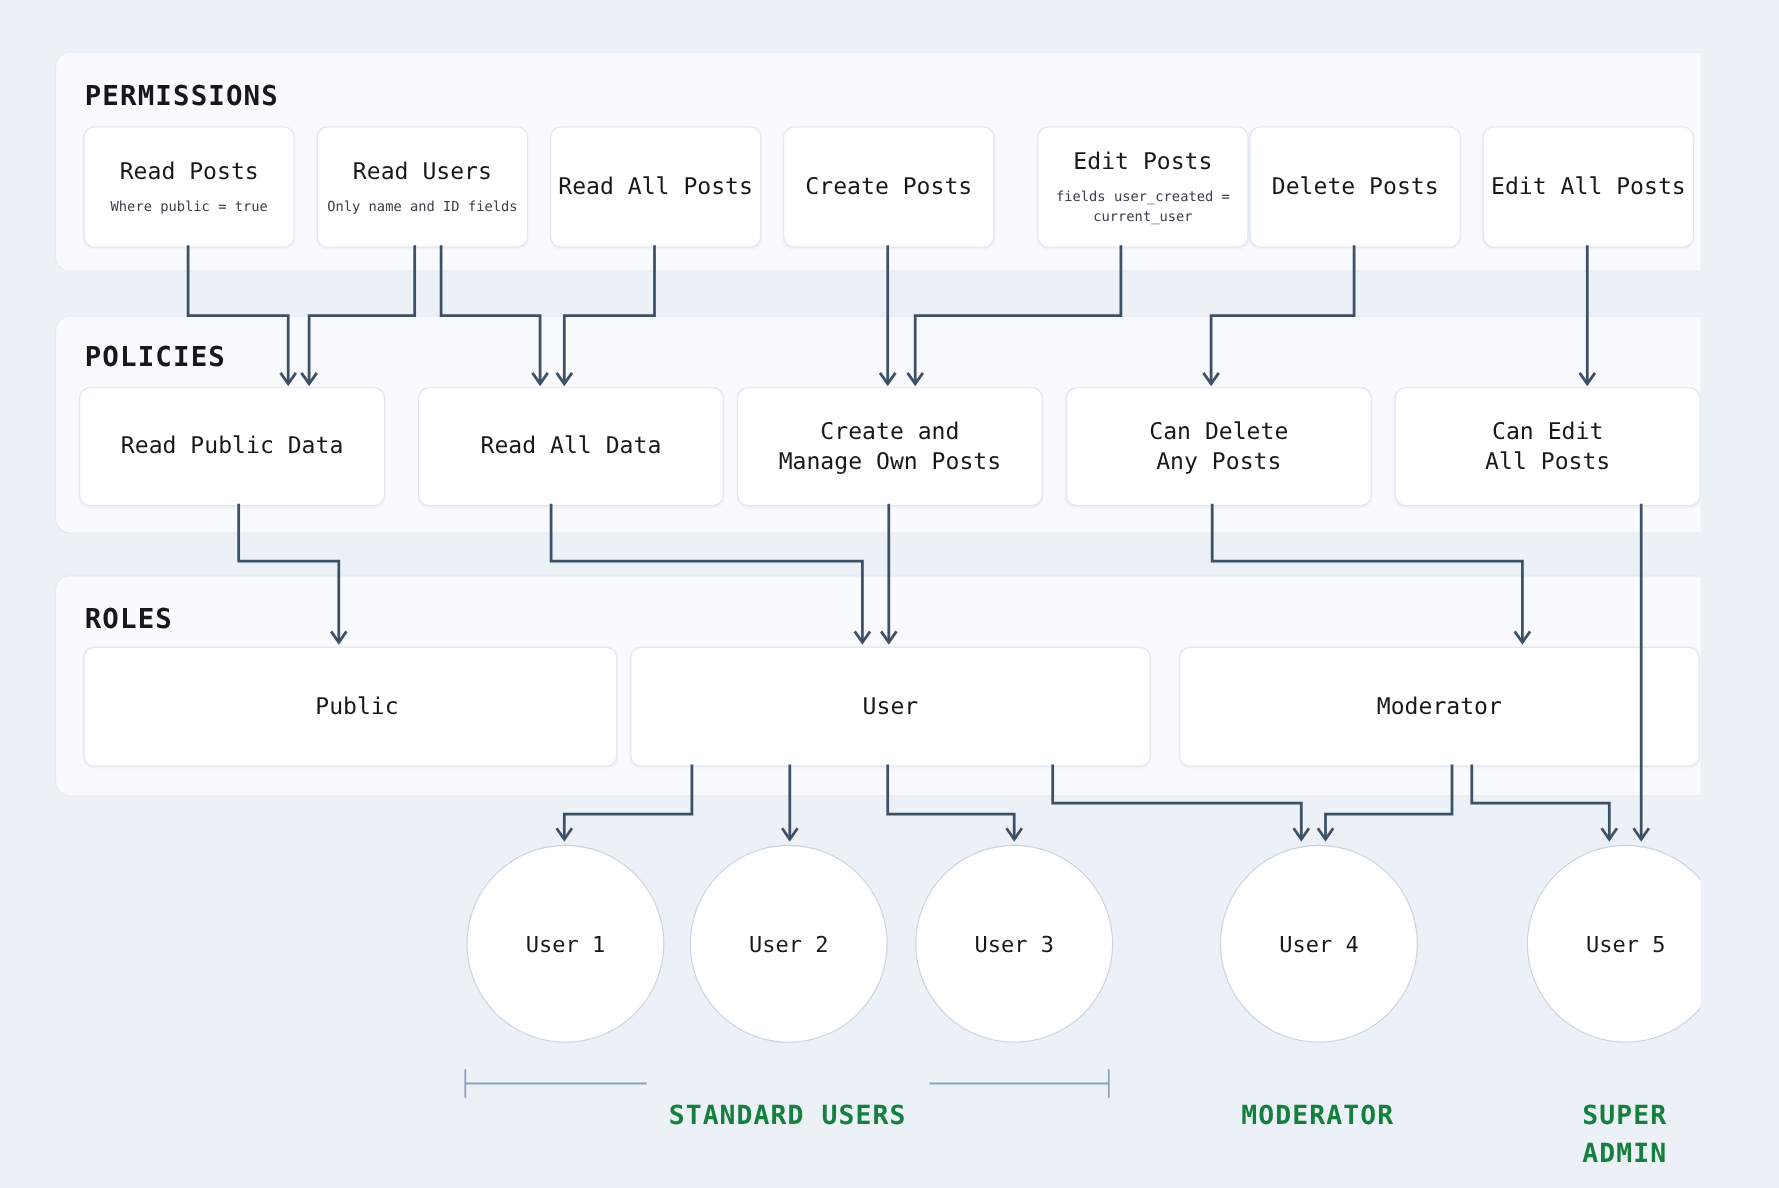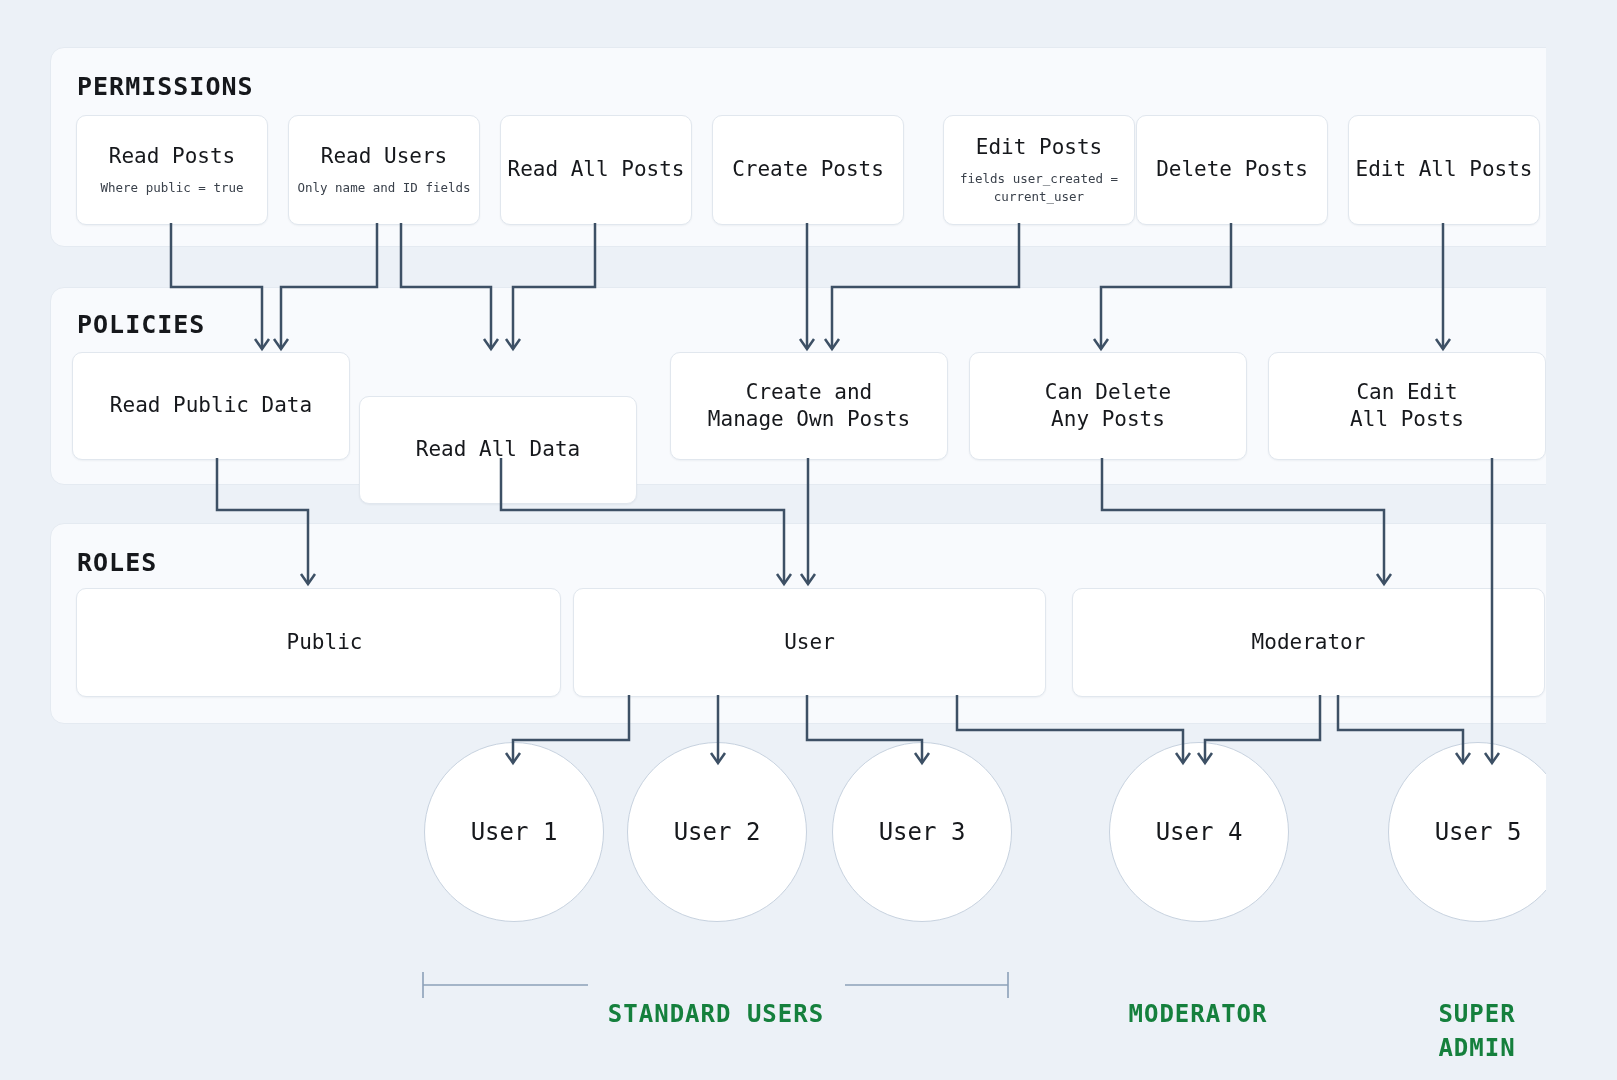--- a/index.html
+++ b/index.html
@@ -39,24 +39,24 @@
     box-shadow:0 1px 2px rgba(16,42,67,0.05);
     display:flex;flex-direction:column;align-items:center;justify-content:center;
     text-align:center;
   }
   .node .main{font-size:21px;color:var(--ink);white-space:pre-line;line-height:1.3;}
   .node .sub{font-size:12.5px;color:var(--ink-sub);margin-top:9px;white-space:pre-line;line-height:1.45;}
   .perm{top:115px;width:190px;height:108px;}
   .pol{top:352px;width:276px;height:106px;}
   .role{top:588px;width:471px;height:107px;}
   .circle{
-    position:absolute;top:742px;width:178px;height:178px;border-radius:50%;
+    position:absolute;top:768px;width:178px;height:178px;border-radius:50%;
     background:var(--box-bg);border:1px solid var(--circle-border);
     display:flex;align-items:center;justify-content:center;
-    font-size:24px;color:var(--ink);
+    font-size:20px;color:var(--ink);
   }
   .group-label{
     position:absolute;top:997px;height:34px;line-height:34px;
     font-size:24px;font-weight:bold;letter-spacing:1px;color:#15803d;
     text-align:center;transform:translateX(-50%);
   }
   #wires{position:absolute;left:0;top:0;z-index:5;pointer-events:none;}
 </style>
 </head>
 <body>
@@ -93,21 +93,21 @@
   <div class="node perm" style="left:1136px;">
     <div class="main">Delete Posts</div>
   </div>
   <div class="node perm" style="left:1348px;">
     <div class="main">Edit All Posts</div>
   </div>
 
   <div class="node pol" style="left:72px;">
     <div class="main">Read Public Data</div>
   </div>
-  <div class="node pol" style="left:359px;margin-top:44px;">
+  <div class="node pol" style="left:380px;">
     <div class="main">Read All Data</div>
   </div>
   <div class="node pol" style="left:670px;">
     <div class="main">Create and
 Manage Own Posts</div>
   </div>
   <div class="node pol" style="left:969px;">
     <div class="main">Can Delete
 Any Posts</div>
   </div>

